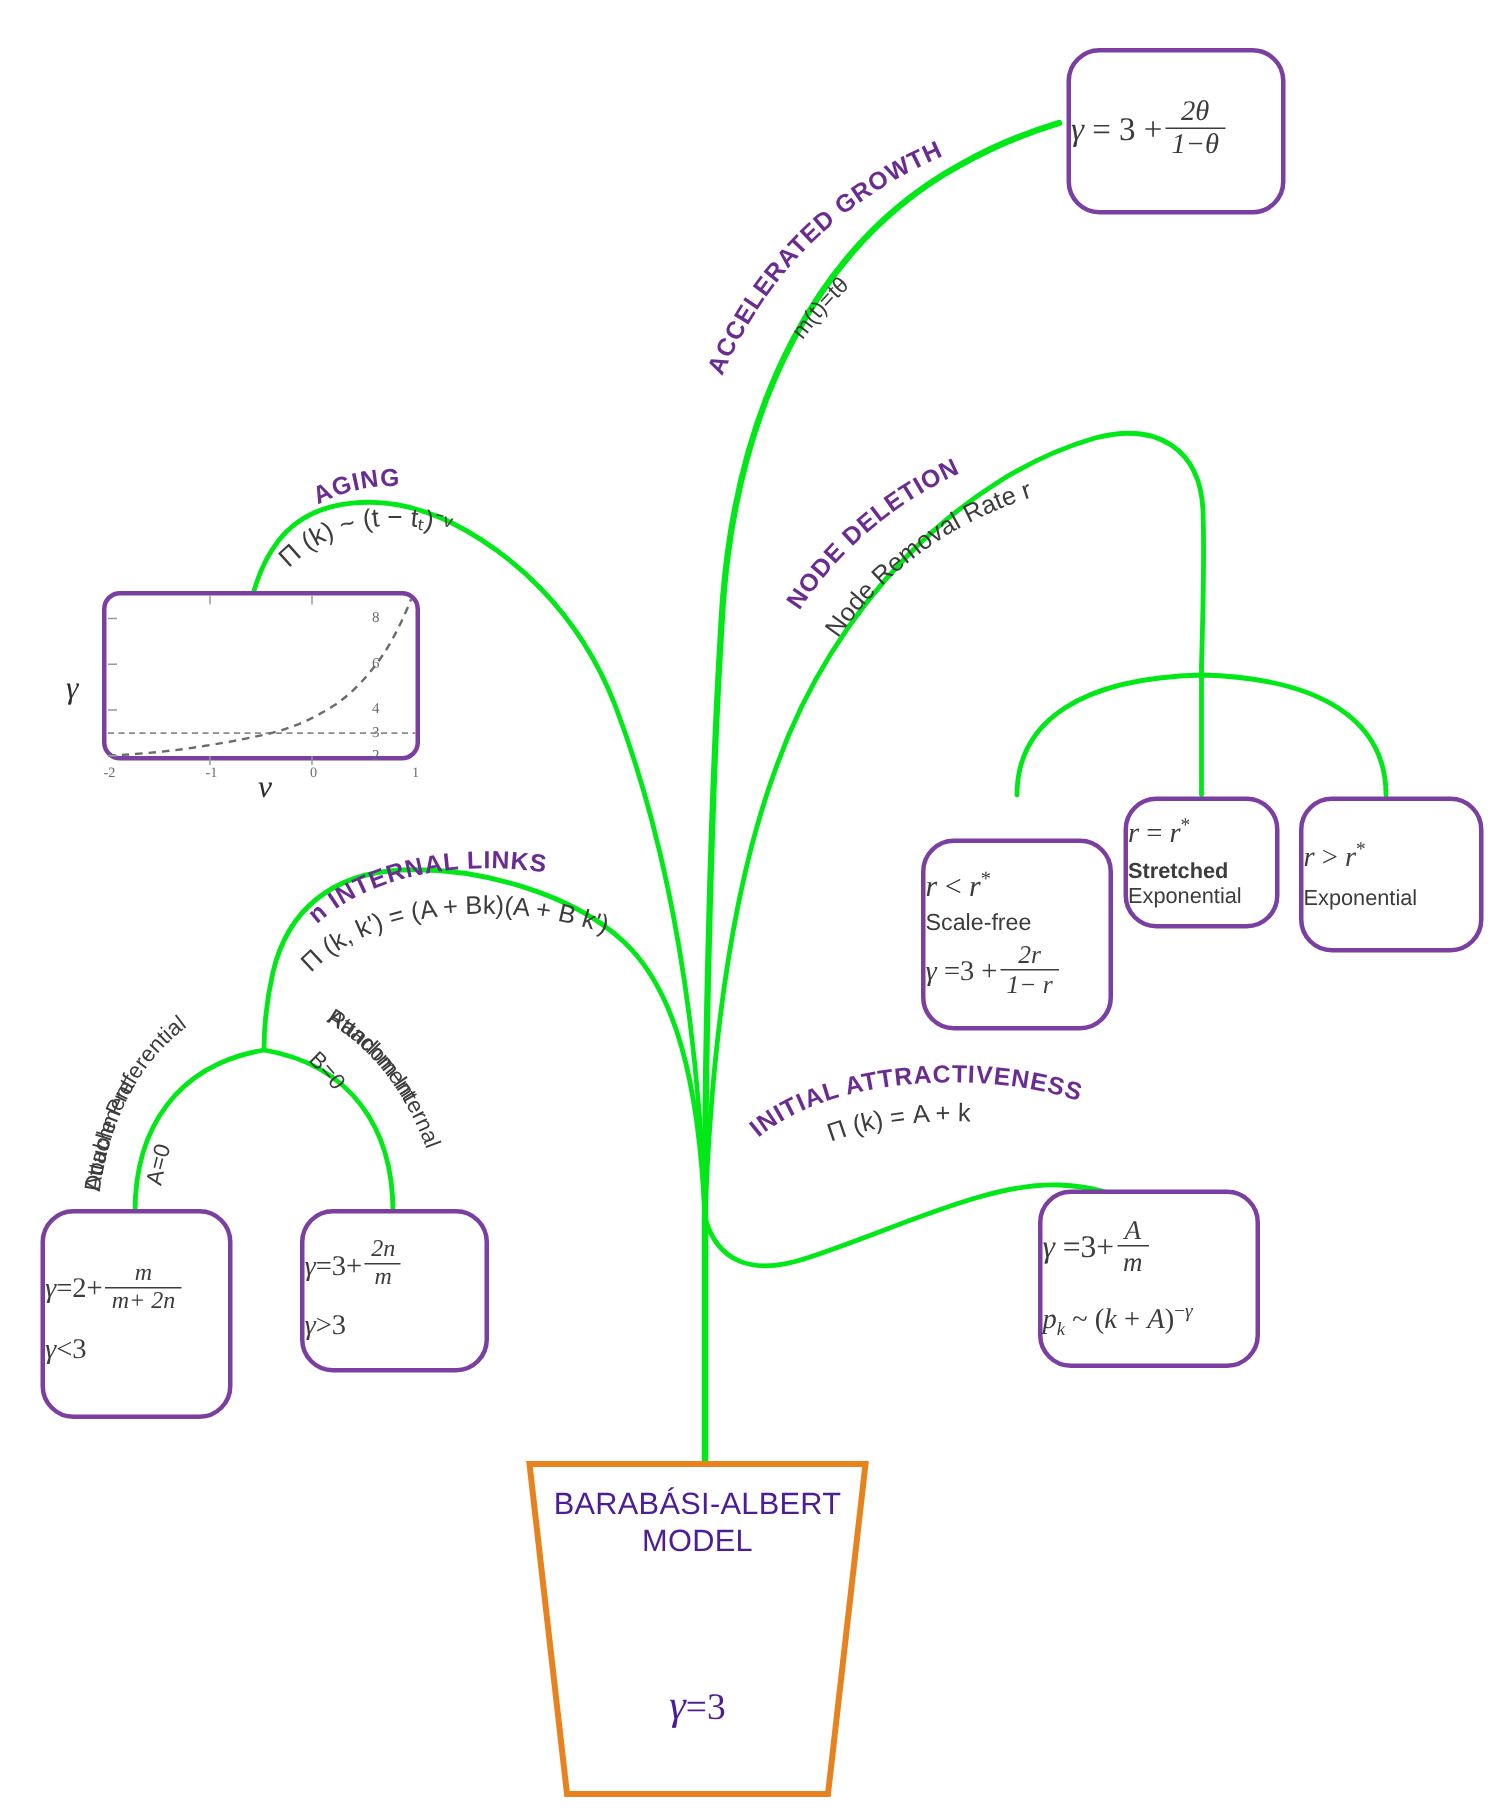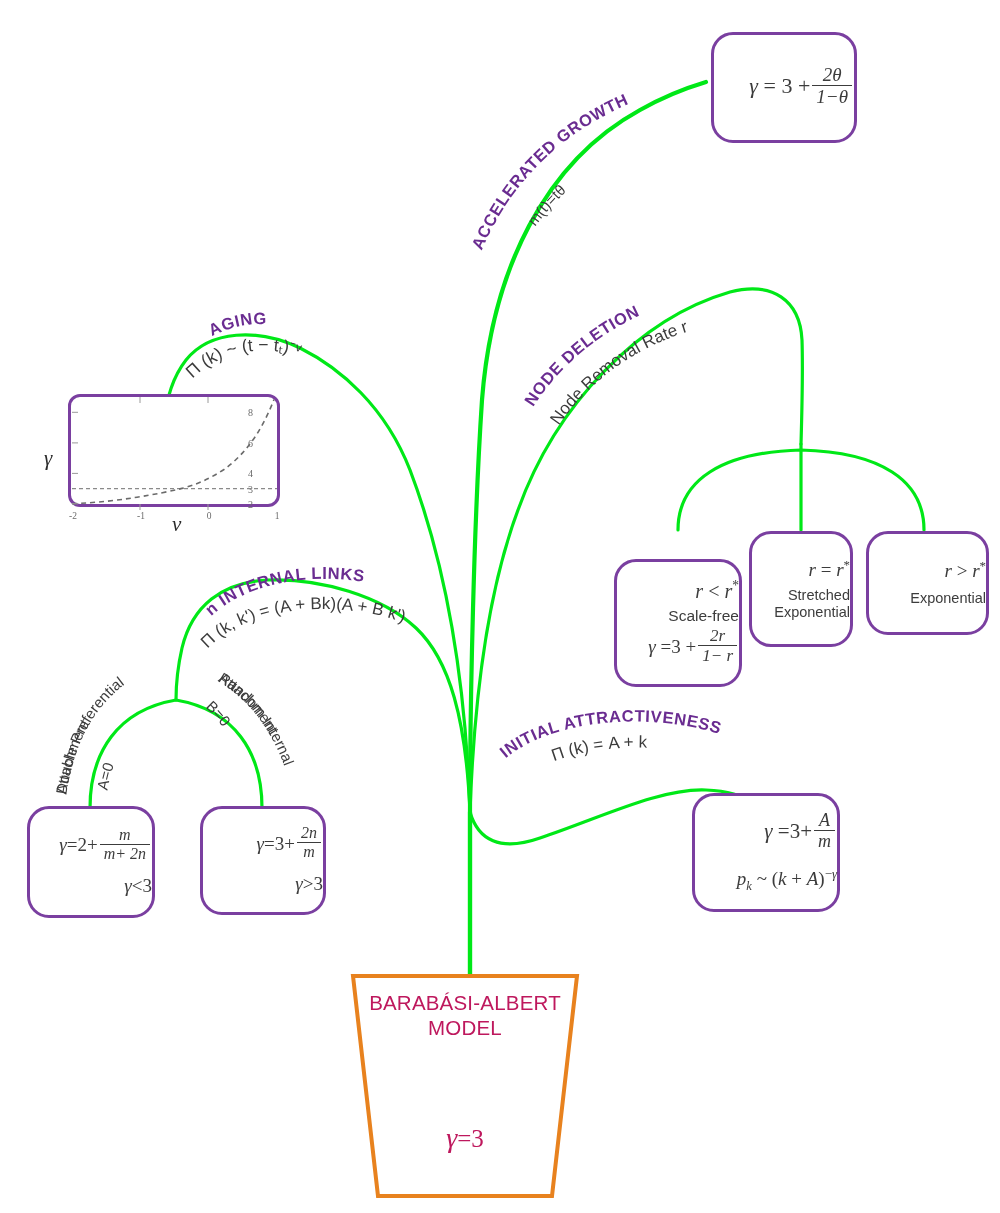--- a/index.html
+++ b/index.html
@@ -39,41 +39,41 @@
 
   
   .node {
     position: absolute;
     box-sizing: border-box;
     border: 3px solid #7a3fa0;
     border-radius: 22px;
     background: #ffffff;
     display: flex;
     flex-direction: column;
-    align-items: flex-end;
+    align-items: flex-start;
     justify-content: center;
     text-align: center;
     color: #3c3c3c;
   }
   .node .ln { line-height: 1.15; }
 
   
   .trunk {
     position: absolute;
     left: 345px;
     top: 970px;
     width: 240px;
     height: 232px;
   }
   .trunk-label {
     position: absolute;
     left: 0;
     width: 240px;
     text-align: center;
-    color: #be185d;
+    color: #4c1d95;
   }
   .trunk-title {
     top: 20px;
     font-size: 20.5px;
     letter-spacing: .2px;
     line-height: 1.22;
   }
   .trunk-eq1 { top: 100px; font-size: 25px; }
   .trunk-eq2 { top: 152px; font-size: 25px; }
 
@@ -303,36 +303,36 @@
     </div>
     <div class="ln" style="font-size:15.5px; margin-bottom:3px;">Scale-free</div>
     <div class="ln" style="font-size:19px;">
       <span class="gk">γ</span><span class="mn"> =3 +</span><span class="frac" style="font-size:17px">
         <span class="num mi">2r</span>
         <span class="den mi">1− r</span>
       </span>
     </div>
   </div>
 
-  <div class="node" style="left:749px; top:531px; width:104px; height:116px;">
+  <div class="node" style="left:749px; top:531px; width:104px; height:88px;">
     <div class="ln" style="font-size:19px; margin-bottom:6px;">
       <span class="mi">r</span><span class="mn"> = </span><span class="mi">r</span><span class="mn sup">*</span>
     </div>
-    <div class="ln" style="font-size:14.5px;">Stretched</div>
+    <div class="ln" style="font-size:14.5px;font-weight:bold;">Stretched</div>
     <div class="ln" style="font-size:14.5px;">Exponential</div>
   </div>
 
   <div class="node" style="left:866px; top:531px; width:123px; height:104px;">
     <div class="ln" style="font-size:19px; margin-bottom:8px;">
       <span class="mi">r</span><span class="mn"> &gt; </span><span class="mi">r</span><span class="mn sup">*</span>
     </div>
     <div class="ln" style="font-size:14.5px;">Exponential</div>
   </div>
 
-  <div class="node" style="left:27px; top:806px; width:128px; height:112px;">
+  <div class="node" style="left:27px; top:806px; width:128px; height:140px;">
     <div class="ln" style="font-size:19px; margin-bottom:10px;">
       <span class="gk">γ</span><span class="mn">=2+</span><span class="frac" style="font-size:16px">
         <span class="num mi">m</span>
         <span class="den mi">m+ 2n</span>
       </span>
     </div>
     <div class="ln" style="font-size:19px;">
       <span class="gk">γ</span><span class="mn">&lt;3</span>
     </div>
   </div>

